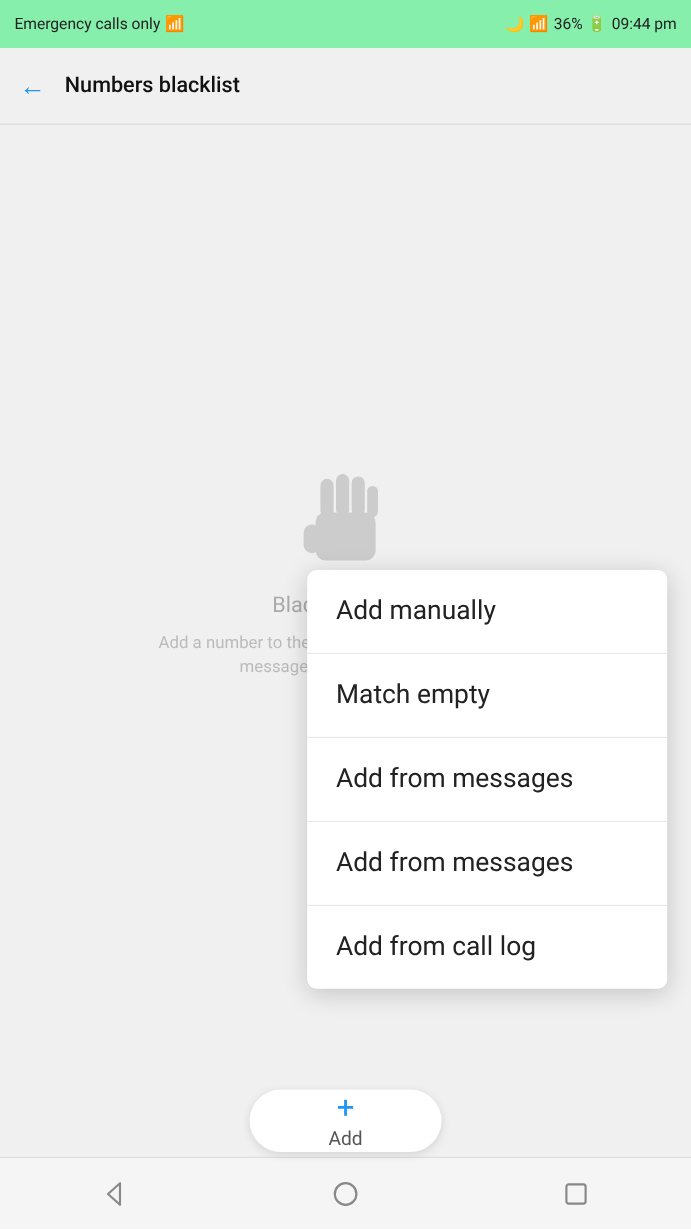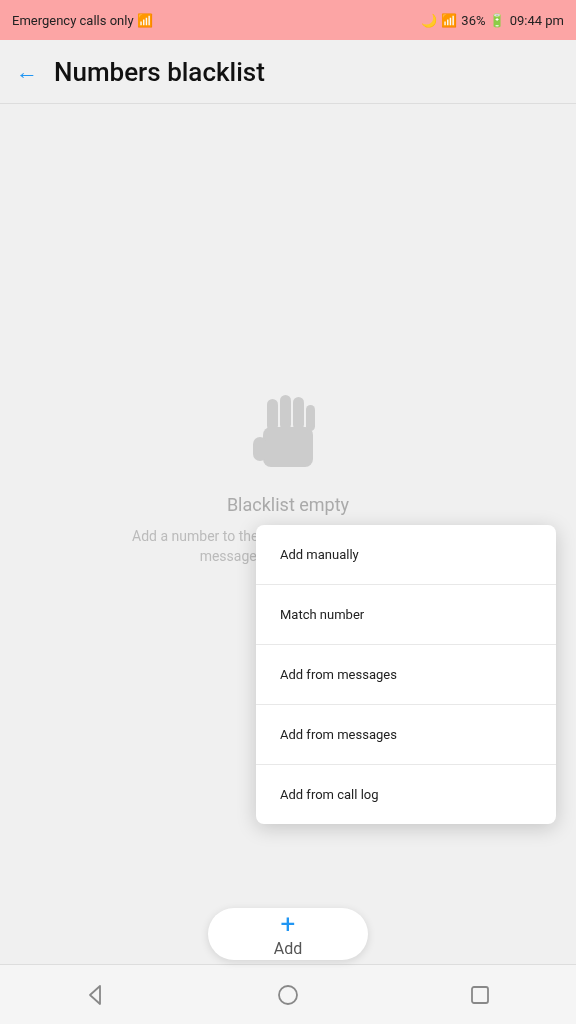--- a/index.html
+++ b/index.html
@@ -9,21 +9,21 @@
       background: #f0f0f0;
       font-family: 'Roboto', Arial, sans-serif;
       overflow: hidden;
       position: relative;
     }
 
     
     #status-bar {
       width: 100%;
       height: 40px;
-      background: #fca5a5;
+      background: #86efac;
       display: flex;
       align-items: center;
       justify-content: space-between;
       padding: 17px 12px;
     }
     #status-left {
       display: flex;
       align-items: center;
       gap: 4px;
       font-size: 13px;
@@ -47,21 +47,21 @@
       padding: 0 16px;
       gap: 16px;
       border-bottom: 1px solid #ddd;
     }
     #back-icon {
       color: #2196F3;
       font-size: 22px;
       cursor: pointer;
     }
     #page-title {
-      font-size: 26px;
+      font-size: 18px;
       font-weight: 500;
       color: #111;
     }
 
     
     #main-content {
       width: 100%;
       height: calc(1024px - 40px - 64px - 60px - 60px);
       display: flex;
       flex-direction: column;
@@ -104,21 +104,21 @@
       right: 20px;
       width: 300px;
       background: white;
       border-radius: 8px;
       box-shadow: 0 4px 20px rgba(0,0,0,0.18);
       overflow: hidden;
       z-index: 10;
     }
     .menu-item {
       padding: 22px 24px;
-      font-size: 13px;
+      font-size: 22px;
       color: #222;
       cursor: pointer;
       border-bottom: 1px solid #e8e8e8;
     }
     .menu-item:last-child {
       border-bottom: none;
     }
 
     
     #add-button-area {
@@ -219,21 +219,21 @@
         <rect x="58" y="18" width="9" height="26" rx="4.5" fill="#ccc"></rect>
       </svg>
     </div>
     <span id="empty-title">Blacklist empty</span>
     <span id="empty-desc">Add a number to the blacklist to block all calls and messages from that number</span>
   </div>
 
   <div id="dropdown-menu">
 
     <div class="menu-item">Add manually</div>
-    <div class="menu-item">Match number</div>
+    <div class="menu-item">Match empty</div>
     <div class="menu-item">Add from messages</div>
     <div class="menu-item">Add from messages</div>
     <div class="menu-item">Add from call log</div>
   </div>
 </div>
 
 <div id="add-button-area">
   <div id="add-button">
     <span id="add-plus" style="font-size:26px; color:#2196F3; line-height:1;">+</span>
     <span id="add-label" style="font-size:16px; color:#555;">Add</span>

